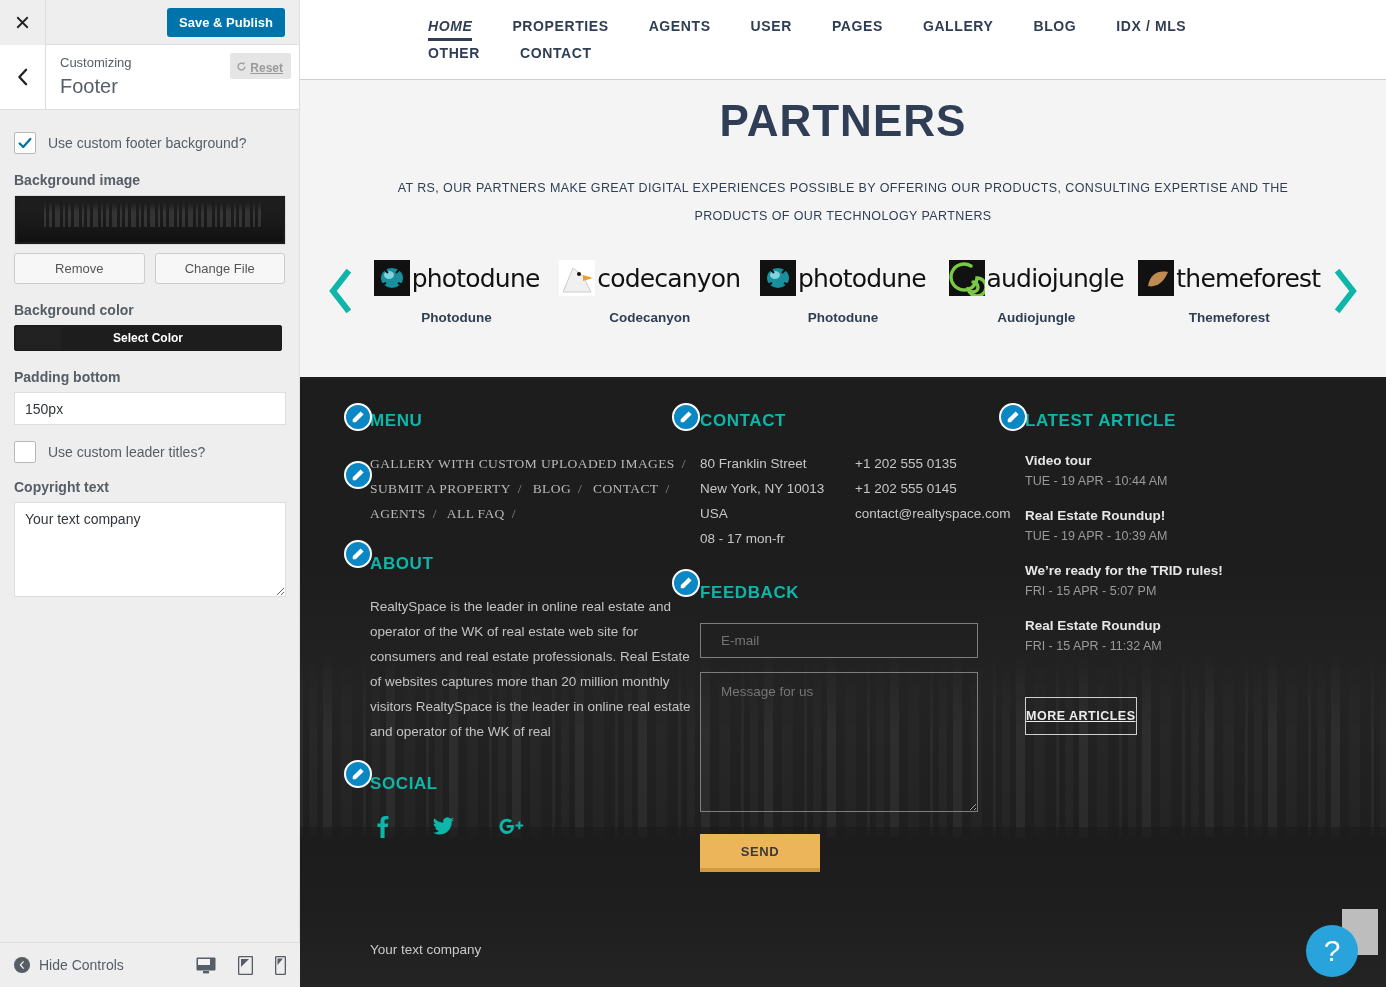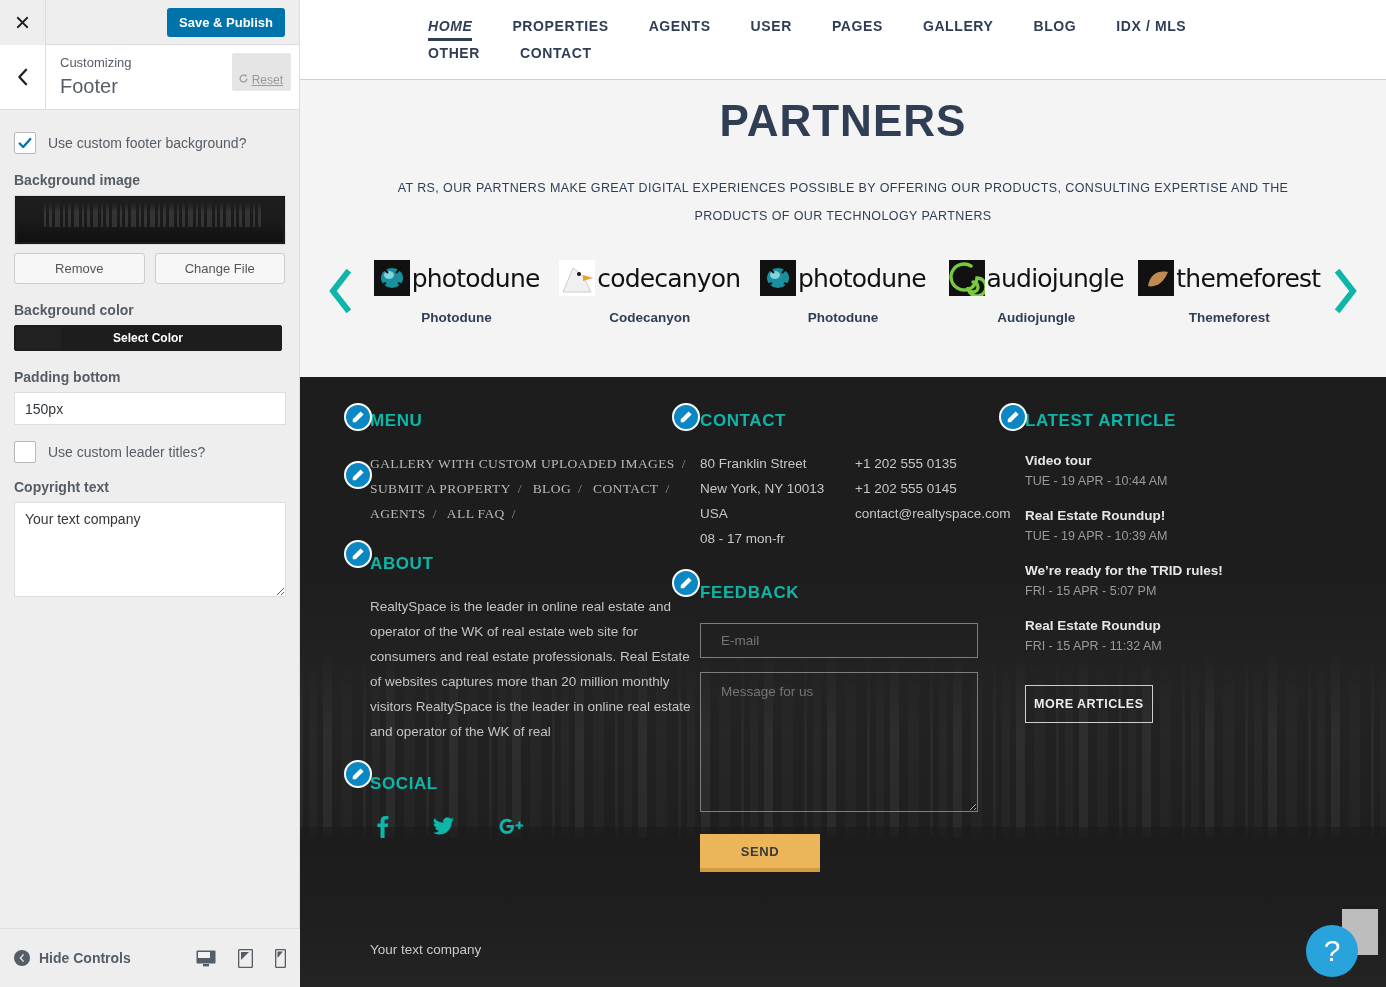--- a/index.html
+++ b/index.html
@@ -52,22 +52,22 @@
   .sb-back svg { width: 13px; height: 18px; }
   .sb-header-text {
     flex: 1; padding: 10px 14px 0 14px; position: relative;
   }
   .sb-customizing { font-size: 13px; color: #555d66; line-height: 16px; }
   .sb-title { font-size: 20px; color: #555d66; font-weight: 400; line-height: 26px; margin-top: 2px; }
   .reset-btn {
     position: absolute; right: 8px; top: 8px;
     background: #e5e5e5; color: #9a9a9a;
     border: none; border-radius: 2px;
-    font-size: 12px; font-weight: normal;
-    padding: 20px 8px 4px 6px; cursor: pointer;
+    font-size: 12px; font-weight: bold;
+    padding: 8px 8px 4px 6px; cursor: pointer;
     display: flex; align-items: flex-start; gap: 3px;
     font-family: "Liberation Sans", sans-serif;
   }
   .reset-btn .lbl { text-decoration: underline; }
   .sb-body { flex: 1; padding: 12px 14px; overflow: hidden; }
   .ctl { margin-bottom: 0; }
   .chk-row { display: flex; align-items: center; gap: 12px; margin: 10px 0 18px 0; }
   .chk {
     width: 22px; height: 22px;
     background: #fff; border: 1px solid #b4b9be;
@@ -136,23 +136,23 @@
   }
   .txt-area {
     width: 272px; height: 95px;
     border: 1px solid #ddd; background: #fff;
     padding: 8px 10px; font-size: 14px; color: #32373c;
     font-family: "Liberation Sans", sans-serif;
     resize: vertical; outline: none;
   }
   .sb-footer {
     position: absolute; left: 0; bottom: 0;
-    width: 300px; height: 59px;
+    width: 300px; height: 45px;
     background: #eeeeee; border-top: 1px solid #ddd;
-    display: flex; align-items: center; padding: 0 14px; font-weight: bold;
+    display: flex; align-items: center; padding: 0 14px;
   }
   .hide-ctrl { display: flex; align-items: center; gap: 9px; cursor: pointer; }
   .hide-ctrl .circ {
     width: 16px; height: 16px; border-radius: 50%;
     background: #555d66; display: flex; align-items: center; justify-content: center;
   }
   .hide-ctrl .circ svg { width: 8px; height: 8px; }
   .hide-ctrl .lbl { font-size: 14px; color: #555d66; }
   .devices { margin-left: auto; display: flex; gap: 22px; align-items: center; }
   .dev { cursor: pointer; display: flex; align-items: center; justify-content: center; }
@@ -281,25 +281,26 @@
     width: 120px; height: 38px;
     background: #edb55a; border: none; border-bottom: 4px solid #d19c3f;
     color: #3a3a3a; font-size: 13px; font-weight: bold;
     letter-spacing: .6px; cursor: pointer;
     font-family: "Liberation Sans", sans-serif;
   }
   .article { margin-bottom: 15px; }
   .article-title { color: #e6e6e6; font-size: 13.5px; font-weight: bold; line-height: 20px; }
   .article-date { color: #9a9a9a; font-size: 12.5px; line-height: 20px; }
   .more-btn {
-    margin-top: 14px; display: inline-block;
+    margin-top: 26px; display: inline-block;
     border: 1px solid #cfcfcf; background: transparent;
     color: #ececec; font-size: 12.5px; font-weight: bold;
-    letter-spacing: .5px; padding: 11px 8px; cursor: pointer;
-    font-family: "Liberation Sans", sans-serif;
+    letter-spacing: .5px; padding: 11px 0; cursor: pointer;
+    font-family: "Liberation Sans", sans-serif;
+    text-decoration: underline;
   }
   .social-icons { display: flex; gap: 42px; margin-top: 4px; padding-left: 6px; }
   .social-icons svg { fill: #0db6a8; cursor: pointer; }
   .copyright {
     position: absolute; left: 70px; bottom: 30px;
     color: #c9c9c9; font-size: 13.5px;
     font-family: "Liberation Sans Narrow","Liberation Sans", sans-serif;
   }
   .help-btn {
     position: absolute; right: 28px; bottom: 10px;

